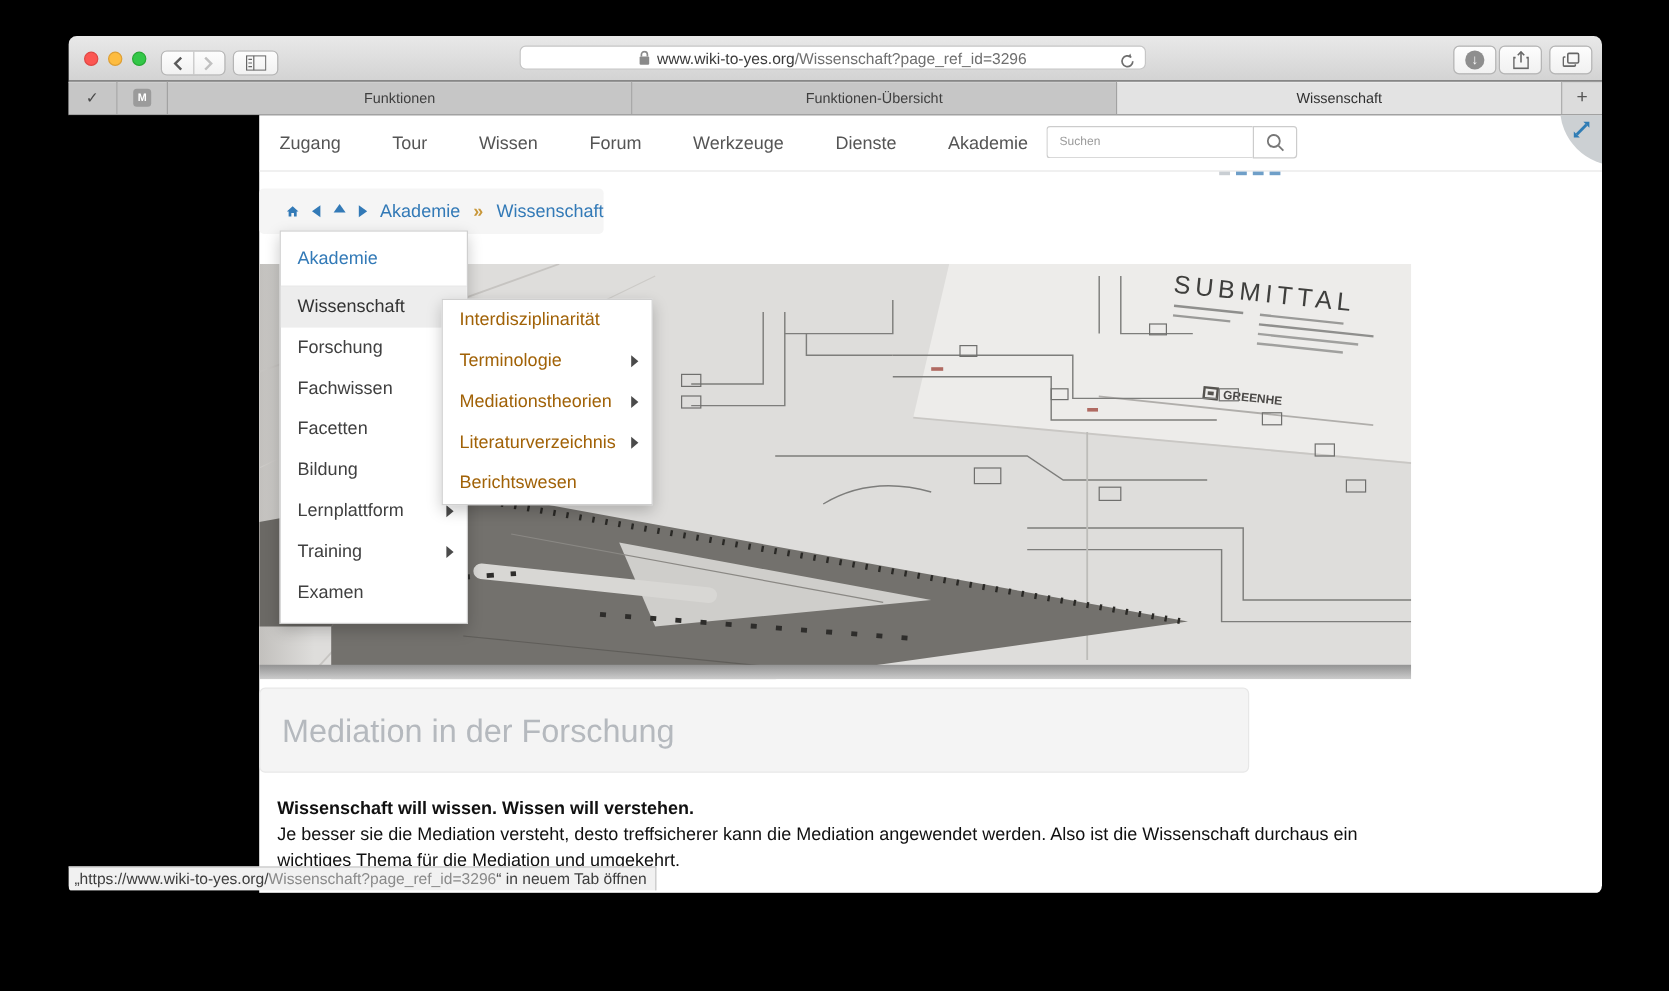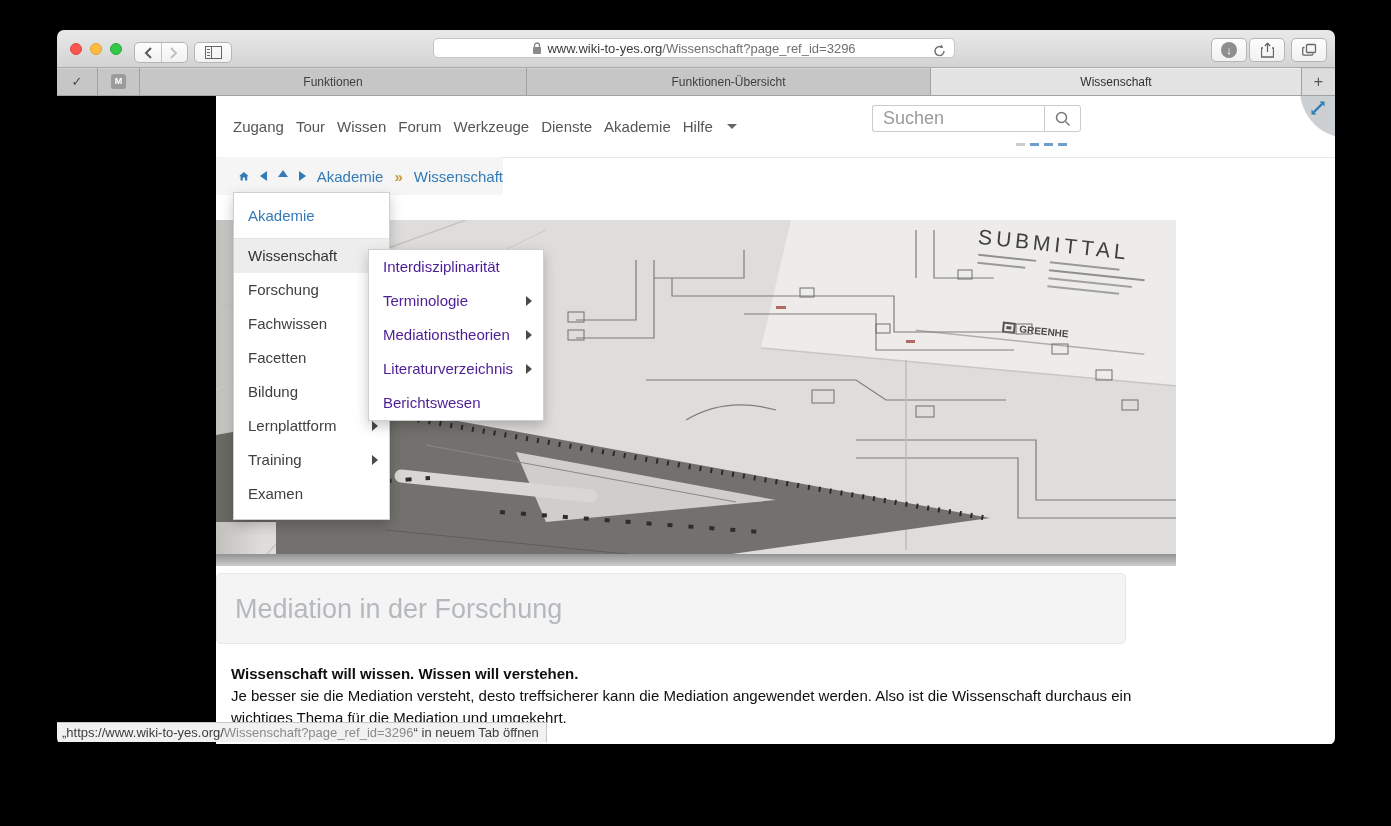--- a/index.html
+++ b/index.html
@@ -49,28 +49,28 @@
   .tab.newtab { width:33px; border-right:none; background:#dcdcdc; color:#555; font-size:16px; }
   .m-badge { width:15px; height:15px; background:#9b9b9b; border-radius:3px; color:#fff;
              font-size:9px; font-weight:bold; line-height:15px; text-align:center; }
   .check-glyph { color:#4a4a4a; font-size:13px; }
 
   
   .viewport { position:relative; height:648px; background:#000; }
   .page { position:absolute; left:159px; top:0; width:1119px; height:648px; background:#fff; overflow:hidden; }
 
   
-  .sitenav { position:absolute; left:0; top:0; width:100%; height:62px; border-bottom:1px solid #e7e7e7;
-             display:flex; align-items:center; padding-left:17px; gap:12px; font-size:15px; color:#555; }
+  .sitenav { position:absolute; left:0; top:0; width:100%; height:47px; border-bottom:1px solid #e7e7e7;
+             display:flex; align-items:center; padding-left:17px; gap:43px; font-size:15px; color:#555; }
   .sitenav .navlink { cursor:default; }
   .caret-down { width:0; height:0; border-left:5px solid transparent; border-right:5px solid transparent;
                 border-top:5px solid #666; margin-left:2px; }
   .searchwrap { position:absolute; left:656px; top:9px; display:flex; }
   .search-input { width:172px; height:27px; border:1px solid #ccc; border-right:none; border-radius:3px 0 0 3px;
-                  padding:0 10px; font-size:18px; color:#7f1d1d; outline:none; font-family:"Liberation Sans",sans-serif; }
+                  padding:0 10px; font-size:10px; color:#7f1d1d; outline:none; font-family:"Liberation Sans",sans-serif; }
   .search-input::placeholder { color:#9a9a9a; }
   .search-btn { width:37px; height:27px; border:1px solid #ccc; border-radius:0 3px 3px 0; background:#fff;
                 display:flex; align-items:center; justify-content:center; }
 
   .partial-icons { position:absolute; left:800px; top:47px; height:4px; display:flex; gap:5px; }
   .partial-icons i { display:block; width:9px; height:3px; background:#6f9fc8; }
   .partial-icons i.g { background:#c9ced3; }
 
   
   .breadcrumb { position:absolute; left:0; top:61px; width:287px; height:38px; background:#f5f5f5;
@@ -90,24 +90,24 @@
   .menu { position:absolute; left:17px; top:96px; width:157px; z-index:30; background:#fff;
           border:1px solid #cfcfcf; box-shadow:0 5px 12px rgba(0,0,0,.22); padding-bottom:8px; font-size:15px; }
   .menu-header { padding:14px 14px 12px 14px; color:#337ab7; }
   .menu-divider { border-top:1px solid #e4e4e4; margin-top:2px; }
   .mi { position:relative; height:34px; line-height:34px; padding-left:14px; color:#404040; white-space:nowrap; }
   .mi.active { background:#ededed; color:#333; }
   .mi .arrow { position:absolute; right:11px; top:12px; width:0; height:0;
                border-top:5px solid transparent; border-bottom:5px solid transparent; border-left:6px solid #4a4a4a; }
   .submenu { position:absolute; left:152px; top:153px; width:176px; z-index:31; background:#fff;
              border:1px solid #cfcfcf; box-shadow:0 5px 12px rgba(0,0,0,.22); font-size:15px; }
-  .submenu .mi { color:#4c1d95; }
-
-  
-  .pageheading { position:absolute; left:0; top:477px; width:910px; height:71px; background:#f4f4f4;
+  .submenu .mi { color:#a16207; }
+
+  
+  .pageheading { position:absolute; left:0; top:477px; width:825px; height:71px; background:#f4f4f4;
                  border:1px solid #e7e7e7; border-radius:5px; }
   .pageheading h1 { font-size:27px; font-weight:normal; color:#b5b9be; padding:20px 0 0 18px; }
   .bodytext { position:absolute; left:0; top:567px; width:962px; font-size:15px; line-height:22px; color:#101010;margin-left:15px; }
   .bodytext .lead { font-weight:bold; }
 
   
   .corner-circle { position:absolute; right:-61px; top:-54px; width:96px; height:96px; border-radius:50%;
                    background:#ccd0d3; z-index:5; }
   .corner-expand { position:absolute; right:8px; top:3px; z-index:6; }
 

